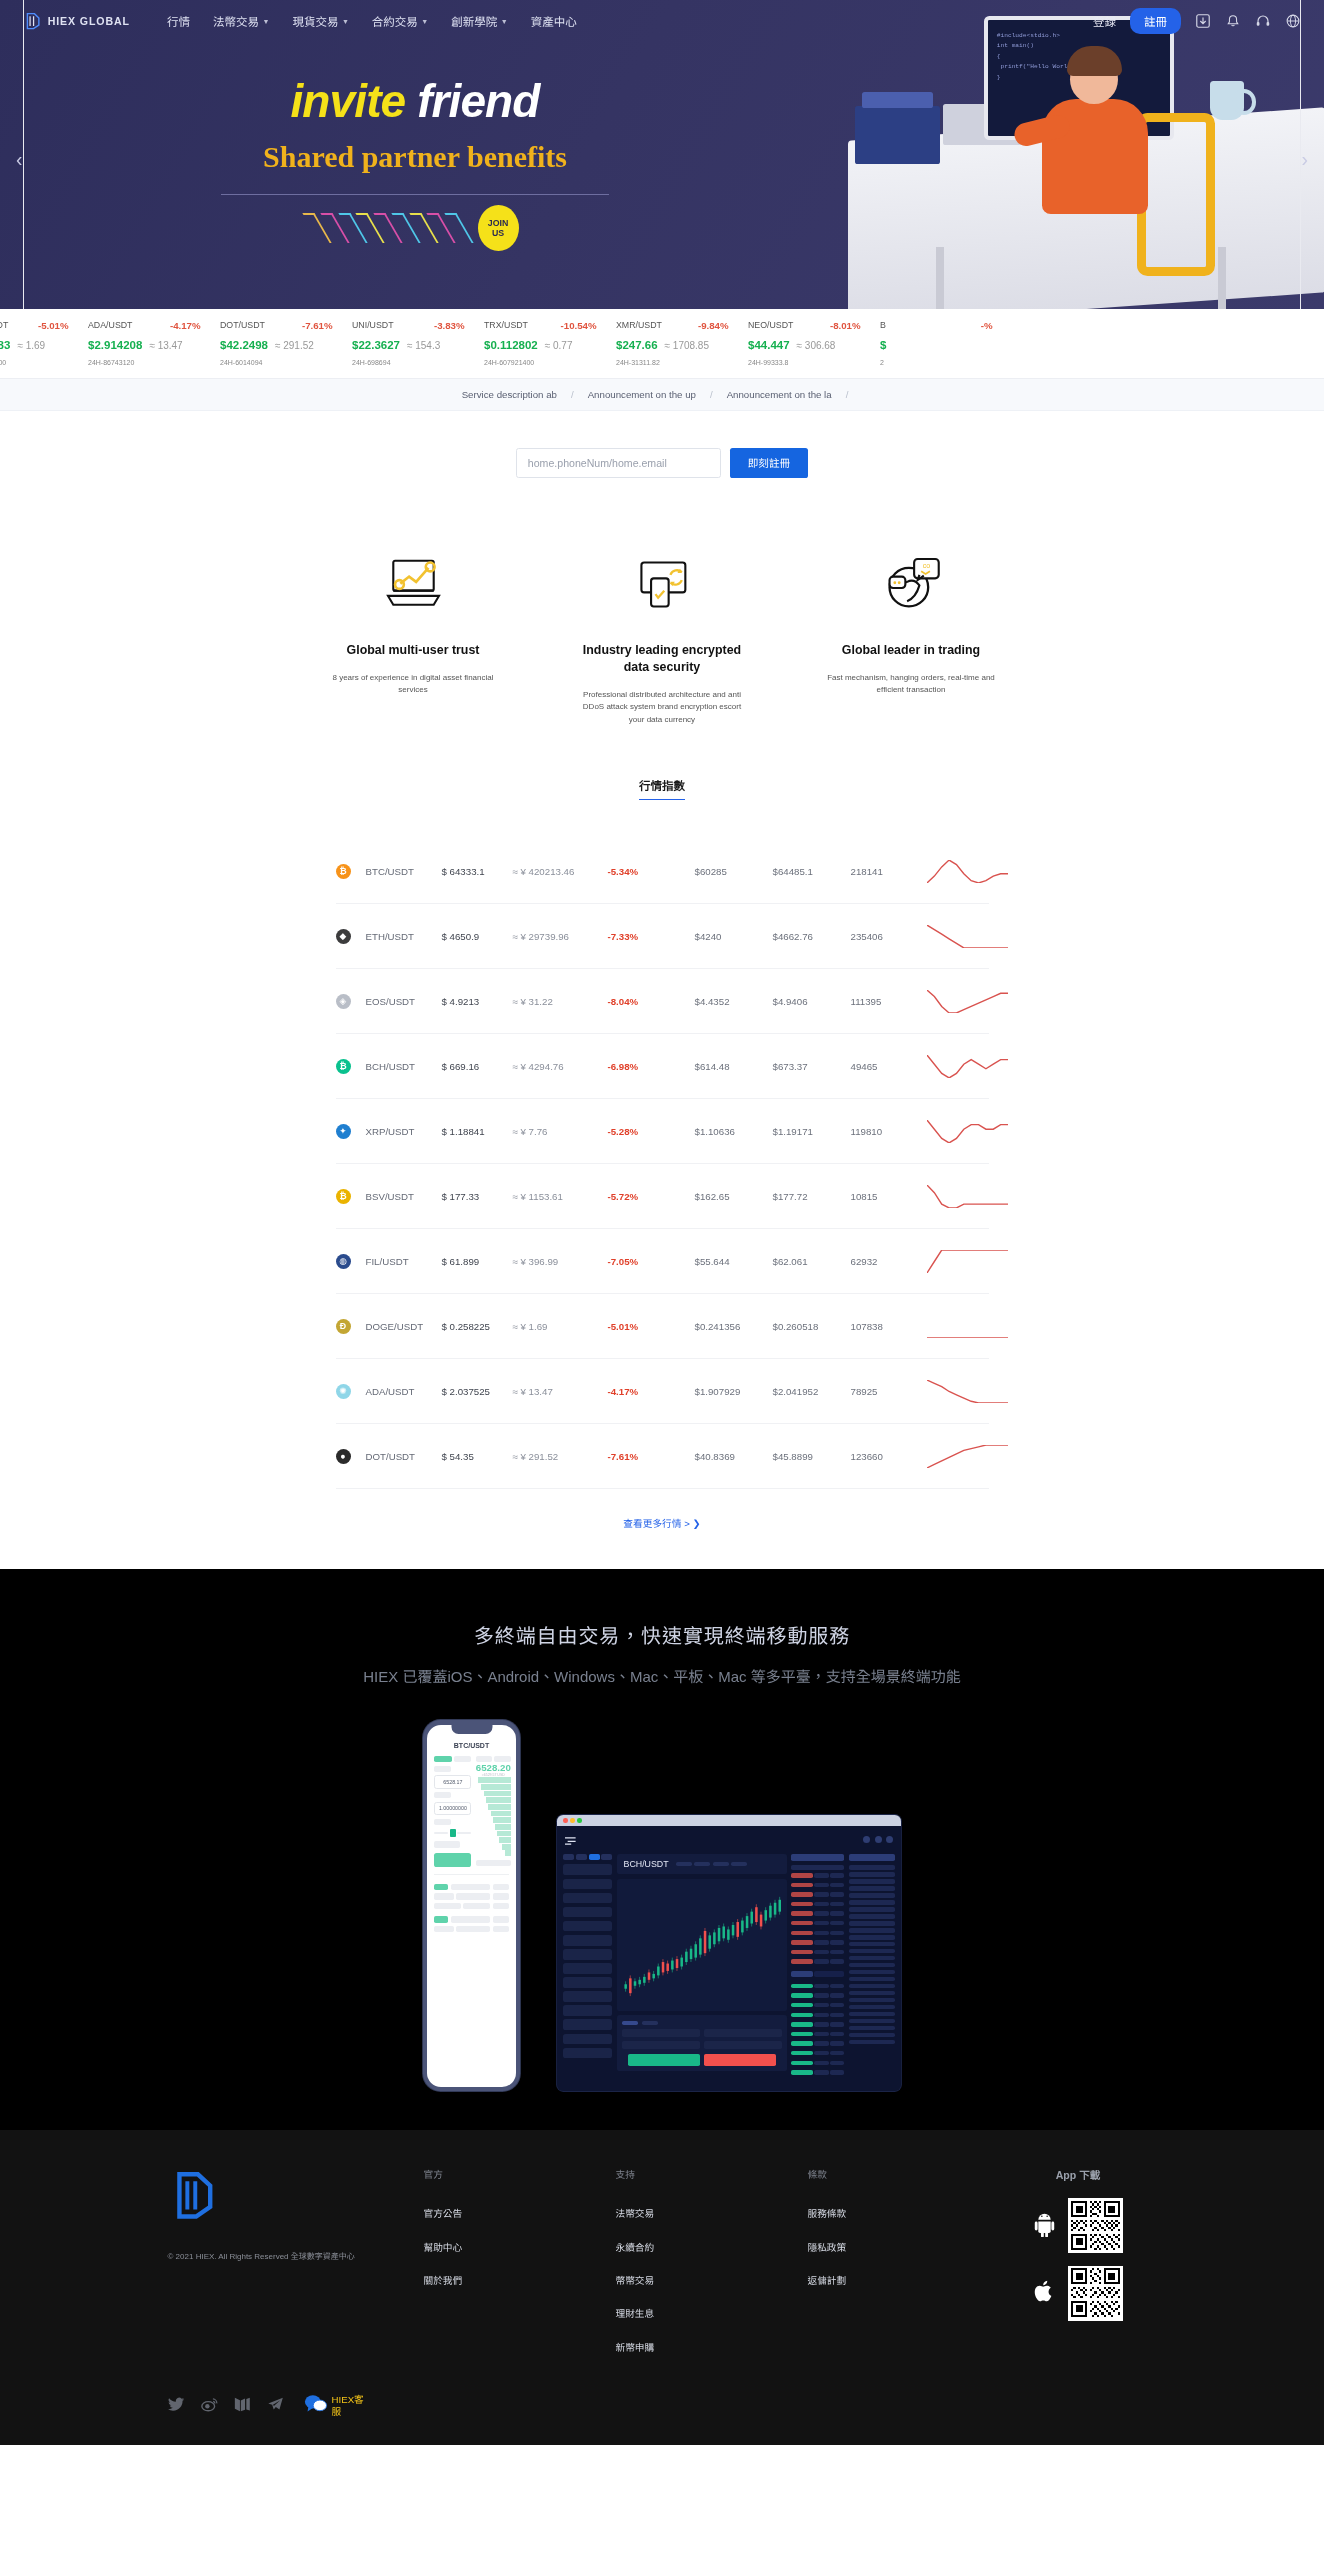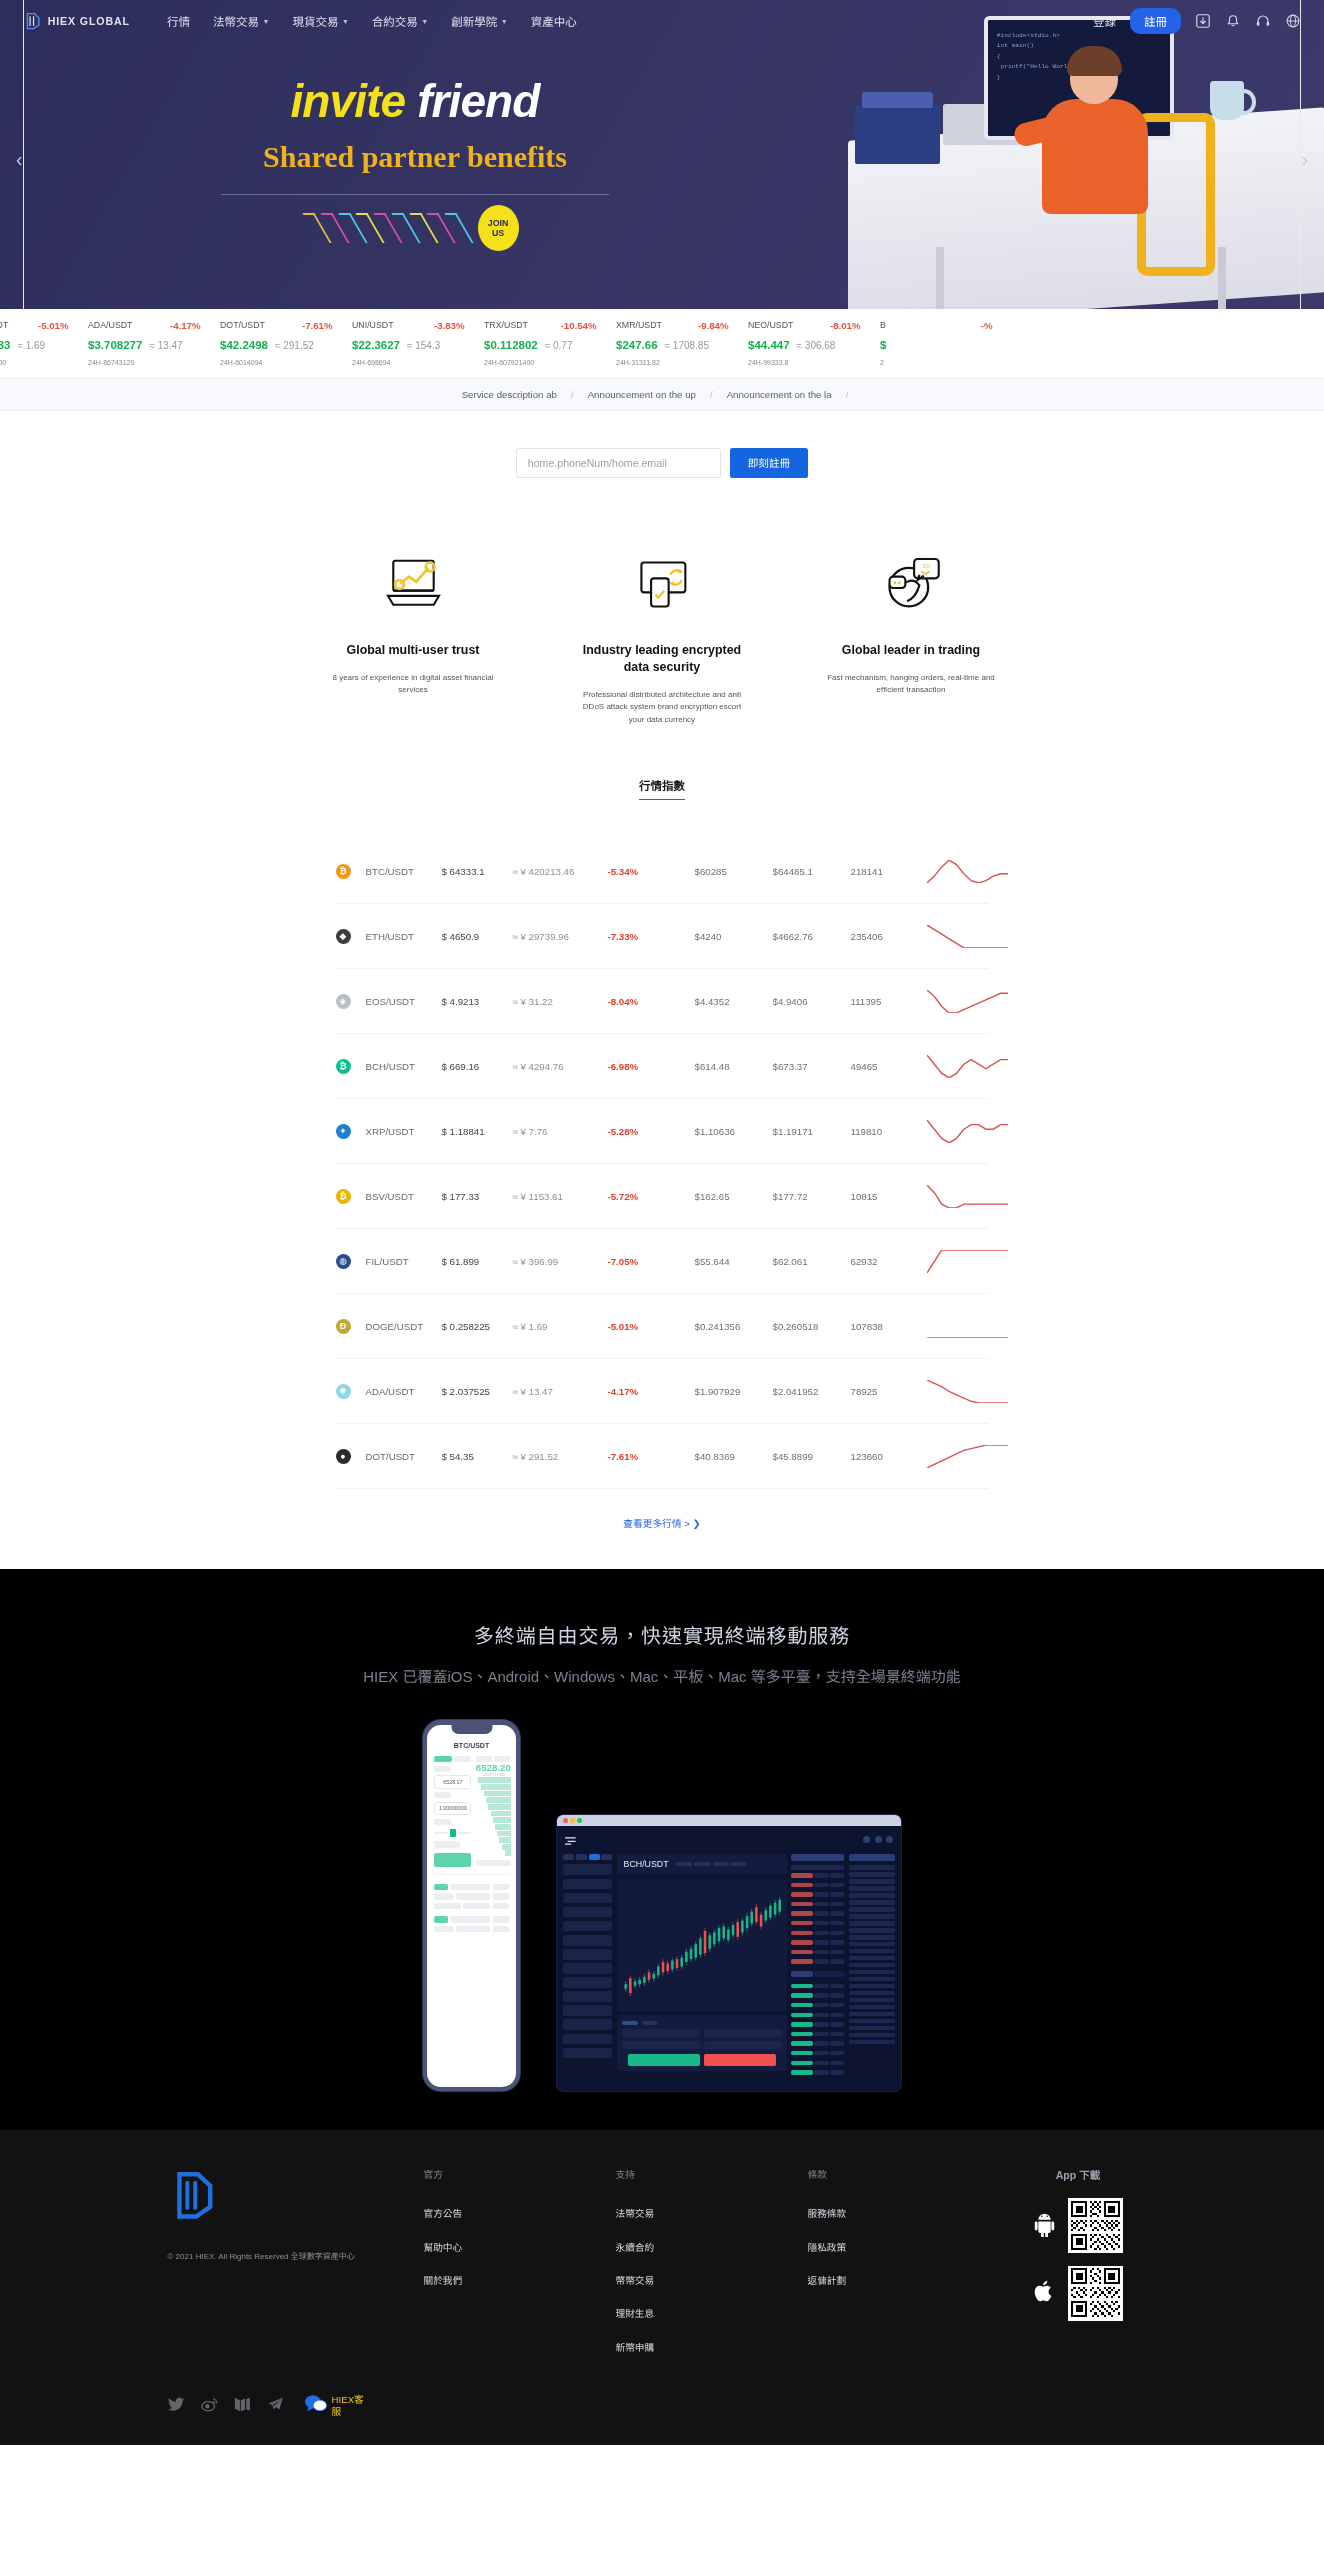--- a/index.html
+++ b/index.html
@@ -328,21 +328,21 @@
         <span class="tick-cny">≈ 1.69</span>
       </div>
       <div class="tick-vol">24H-553018200</div>
     </div>
     <div class="tick">
       <div class="tick-top">
         <span class="tick-pair">ADA/USDT</span>
         <span class="tick-chg">-4.17%</span>
       </div>
       <div class="tick-mid">
-        <span class="tick-price">$3.708277</span>
+        <span class="tick-price">$2.914208</span>
         <span class="tick-cny">≈ 13.47</span>
       </div>
       <div class="tick-vol">24H-86743120</div>
     </div>
     <div class="tick">
       <div class="tick-top">
         <span class="tick-pair">DOT/USDT</span>
         <span class="tick-chg">-7.61%</span>
       </div>
       <div class="tick-mid">

